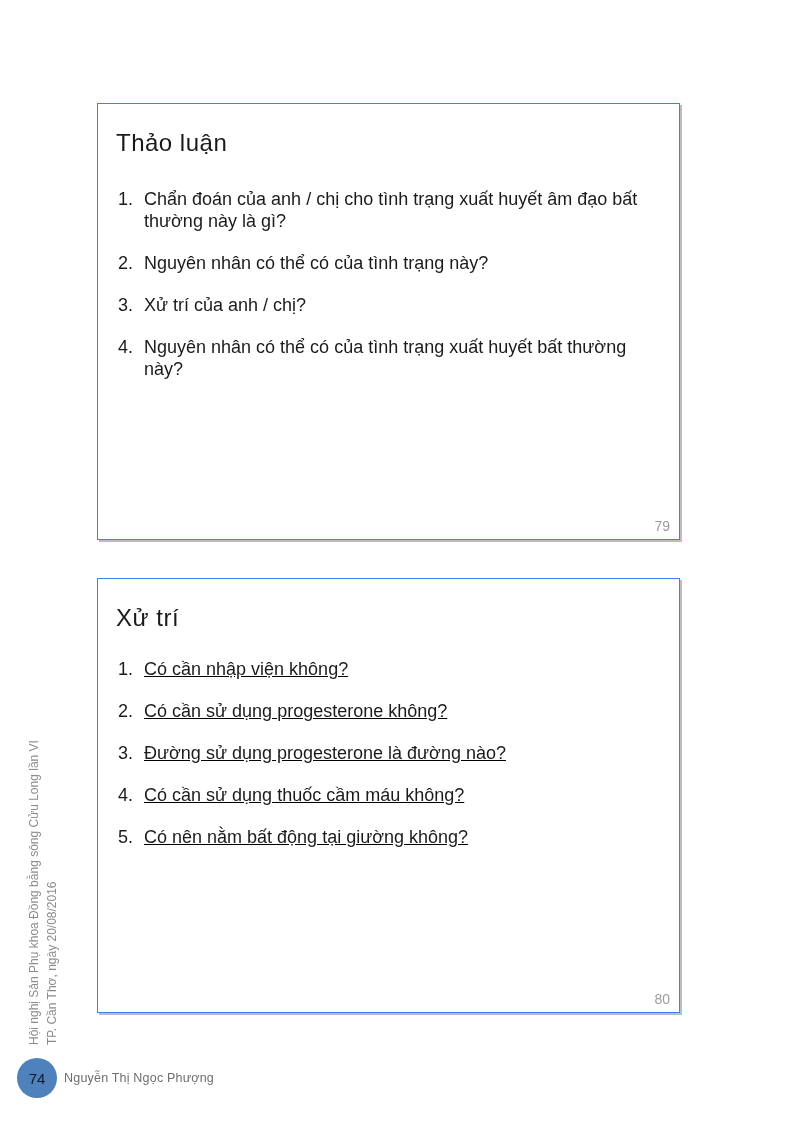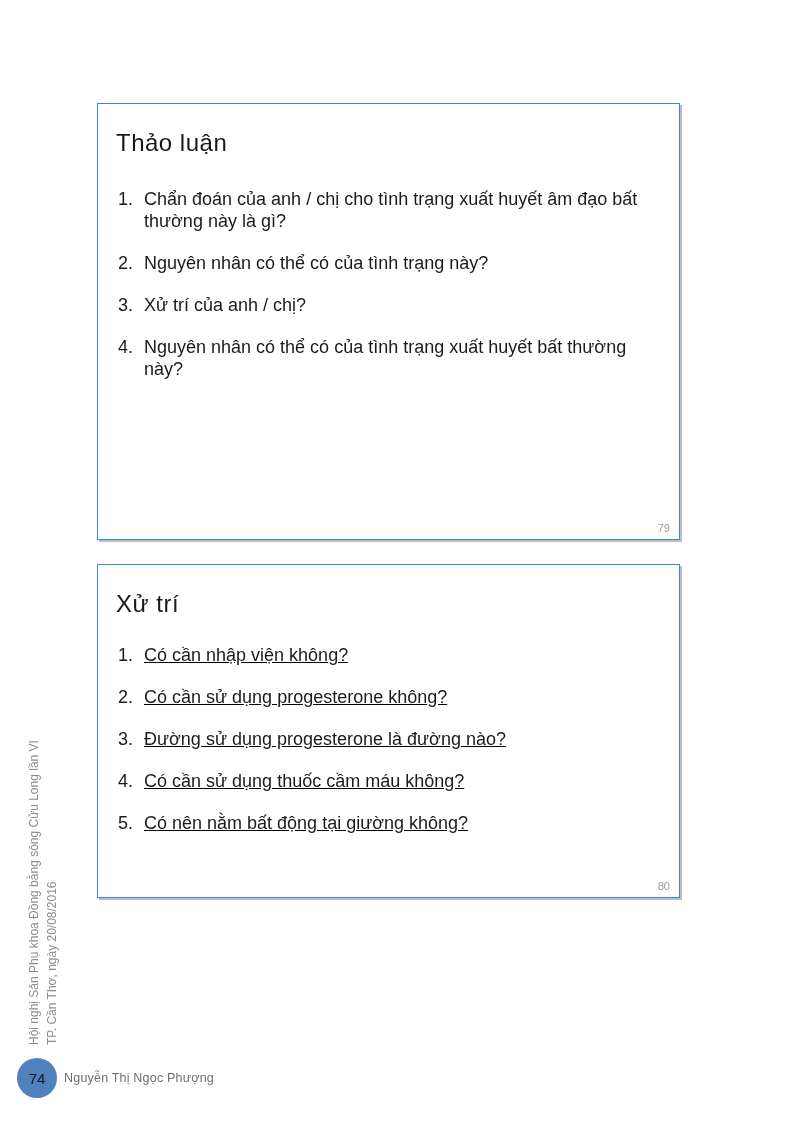--- a/index.html
+++ b/index.html
@@ -14,21 +14,21 @@
   
   .slide {
     position: absolute;
     left: 97px;
     width: 583px;
     background: #ffffff;
     border: 1px solid #3b82f6;
     box-shadow: 2px 2px 0 rgba(90,90,90,0.40);
   }
   .slide-1 { top: 103px;  height: 437px; }
-  .slide-2 { top: 564px;  height: 334px; }
+  .slide-2 { top: 578px;  height: 435px; }
 
   .slide-title {
     margin: 25px 0 0 18px;
     font-size: 24px;
     font-weight: 400;
     color: #1a1a1a;
     letter-spacing: 0.5px;
   }
 
   ol.slide-list {
@@ -52,21 +52,21 @@
     content: counter(q) ".";
     position: absolute;
     left: 20px;
     top: 0;
   }
 
   .slide-num {
     position: absolute;
     right: 9px;
     bottom: 5px;
-    font-size: 11px;
+    font-size: 14px;
     color: #9b9b9b;
   }
 
   
   .sidebar-note {
     position: absolute;
     left: 25px;
     top: 740px;
     width: 305px;
     height: 37px;

